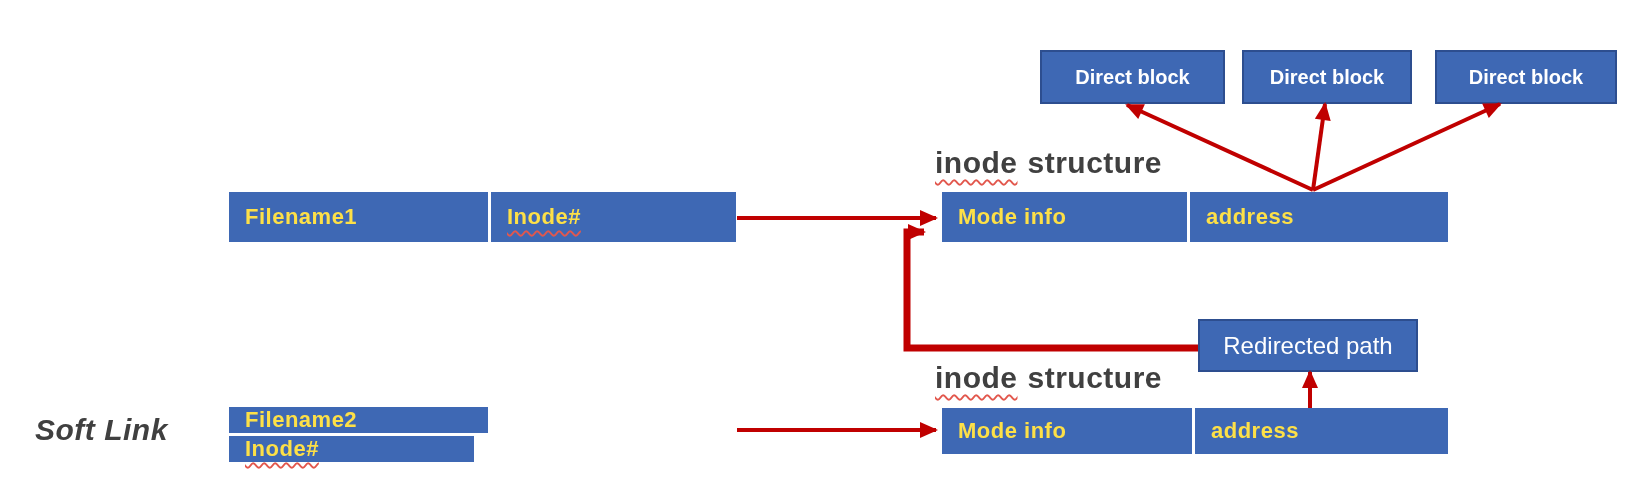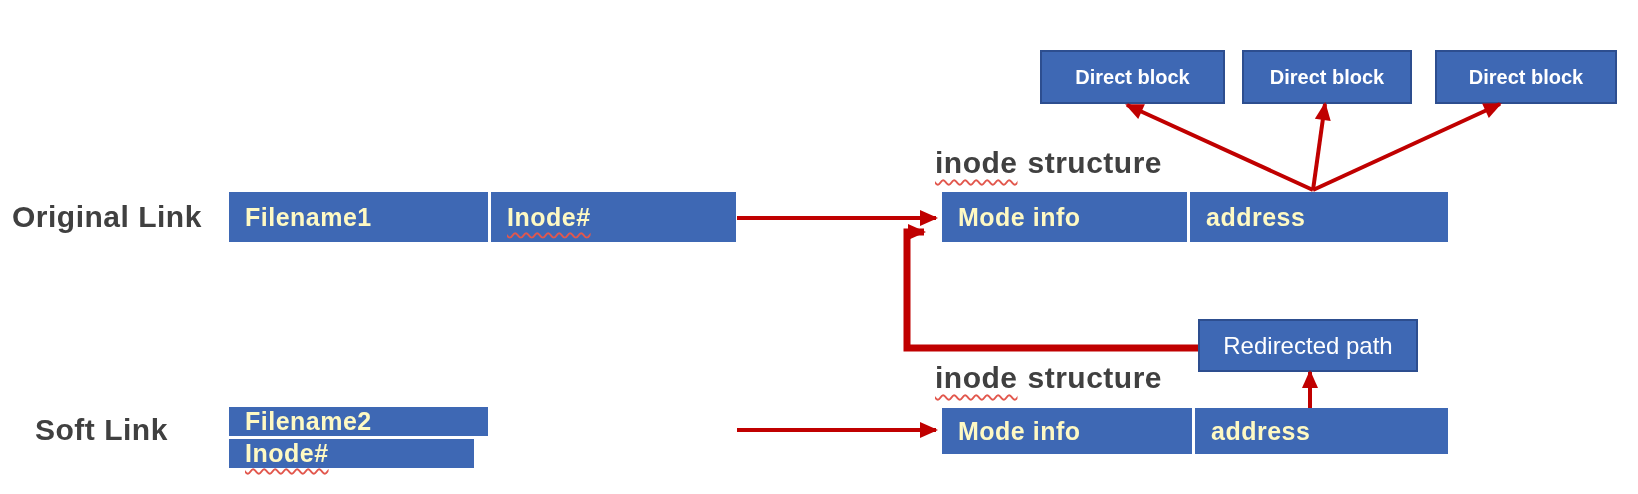--- a/index.html
+++ b/index.html
@@ -12,21 +12,21 @@
   .canvas{
     position:relative;width:1638px;height:494px;background:#ffffff;
     font-family:"Liberation Sans","DejaVu Sans",sans-serif;overflow:hidden;
   }
   .black-label{
     position:absolute;color:#404040;font-weight:bold;font-size:30px;
     white-space:nowrap;display:flex;align-items:center;letter-spacing:0.5px;
   }
   .bar{position:absolute;display:flex;gap:3px;}
   .cell{
-    background:var(--box-blue);color:#fef9c3;font-weight:bold;font-size:25px;
+    background:var(--box-blue);color:#fde047;font-weight:bold;font-size:22px;
     display:flex;align-items:center;padding-left:16px;box-sizing:border-box;
     white-space:nowrap;letter-spacing:0.5px;
   }
   .small-box{
     position:absolute;background:var(--box-blue);border:2px solid var(--box-border);
     color:#fff;display:flex;align-items:center;justify-content:center;
     box-sizing:border-box;white-space:nowrap;
   }
   .direct{font-size:20px;font-weight:700;margin-top:8px;}
   .redirected{font-size:24px;font-weight:400;}
@@ -39,22 +39,21 @@
   .title-word:last-child{margin-right:12px;}
   svg.arrows{position:absolute;left:0;top:0;pointer-events:none;}
   .arrow{stroke:var(--arrow-red);fill:none;}
   #ah path{fill:var(--arrow-red);}
 </style>
 </head>
 <body>
 
 <div class="canvas">
 
-  <div class="black-label" style="left:12px;top:192px;height:50px;">Original Link</div>
-  <div class="black-label" style="left:35px;top:407px;height:46px;">Soft Link</div>
+  <div class="black-label" style="left:35px;top:407px;height:46px;font-style:italic;">Soft Link</div>
 
   <div class="bar" style="left:229px;top:192px;height:50px;">
     <div class="cell" style="width:259px;height:50px;">Filename1</div>
     <div class="cell" style="width:245px;height:50px;">
         <span class="wavy">Inode#</span>
       </div>
   </div>
 
   <div class="bar" style="left:229px;top:407px;height:46px;flex-direction:column;">
     <div class="cell" style="width:259px;height:46px;">Filename2</div>

